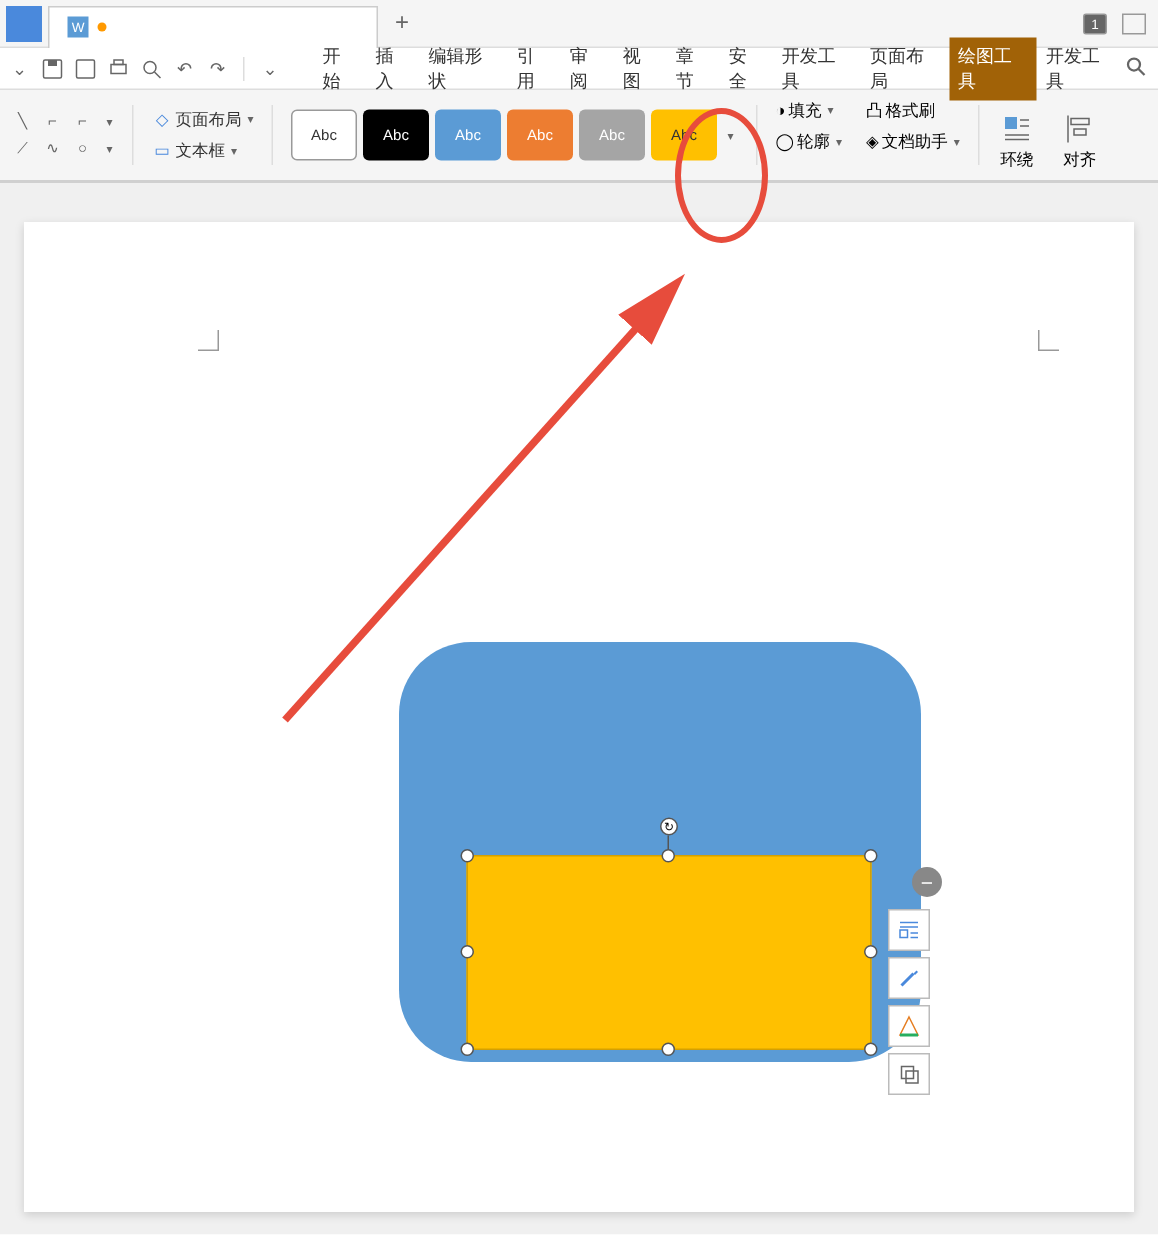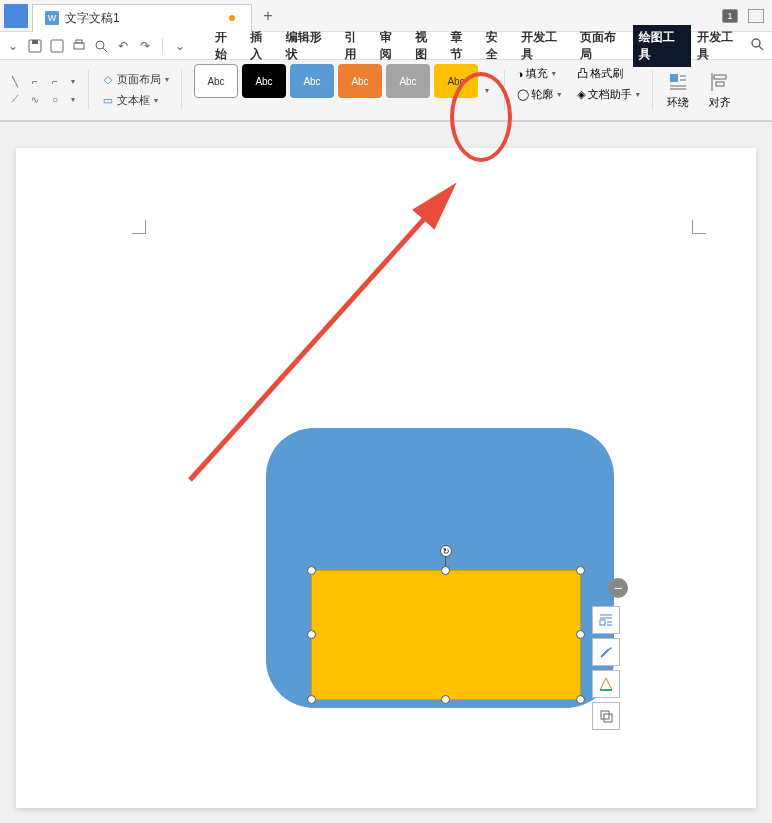--- a/index.html
+++ b/index.html
@@ -14,51 +14,51 @@
 .new-tab { width: 32px; display: flex; align-items: center; justify-content: center; color: #666; font-size: 16px; cursor: pointer; }
 .spacer { flex: 1; }
 .badge { width: 18px; height: 14px; background: #666; color: #fff; font-size: 9px; display: flex; align-items: center; justify-content: center; border-radius: 2px; margin-right: 6px; }
 .title-right { display: flex; align-items: center; gap: 4px; margin-right: 8px; }
 .title-right div { width: 16px; height: 14px; border: 1px solid #999; }
 
 .menu-bar { height: 28px; background: #fff; border-bottom: 1px solid #ddd; display: flex; align-items: center; font-size: 12px; }
 .menu-left { display: flex; align-items: center; gap: 4px; padding: 0 4px; }
 .menu-icon { width: 18px; height: 18px; display: flex; align-items: center; justify-content: center; color: #666; cursor: pointer; }
 .menu-divider { width: 1px; height: 16px; background: #ddd; margin: 0 4px; }
-.menu-items { display: flex; align-items: center; gap: 0; margin-left: 16px; font-weight: bold; }
+.menu-items { display: flex; align-items: center; gap: 0; margin-left: 16px; }
 .menu-item { padding: 4px 6px; cursor: pointer; color: #333; }
-.menu-item.active { background: #0f172a; color: #fff; }
+.menu-item.active { background: #a16207; color: #fff; }
 .menu-search { margin-left: auto; margin-right: 8px; color: #666; }
 
 .ribbon { height: 62px; background: #f5f5f5; border-bottom: 2px solid #d0d0d0; display: flex; align-items: stretch; padding: 4px 6px; gap: 8px; }
 .ribbon-group { display: flex; flex-direction: column; gap: 2px; justify-content: center; }
 .ribbon-divider { width: 1px; background: #ddd; margin: 6px 0; }
 
 .shape-tools { display: flex; gap: 2px; }
 .shape-btn { width: 18px; height: 16px; display: flex; align-items: center; justify-content: center; color: #666; font-size: 10px; }
 .more-btn { width: 14px; display: flex; align-items: center; justify-content: center; color: #666; font-size: 8px; }
 
 .edit-shape { display: flex; align-items: center; gap: 2px; font-size: 11px; color: #333; padding: 2px 4px; cursor: pointer; }
 .edit-shape .icon { width: 14px; height: 14px; display: flex; align-items: center; justify-content: center; color: #4a89dc; }
 
-.style-swatches { display: flex; gap: 4px; padding: 0 4px; }
+.style-swatches { display: flex; gap: 4px; align-items: center; padding: 0 4px; }
 .swatch { width: 44px; height: 34px; border-radius: 4px; display: flex; align-items: center; justify-content: center; font-size: 10px; cursor: pointer; }
 .swatch.s0 { background: #fff; border: 1px solid #999; color: #333; }
 .swatch.s1 { background: #000; color: #fff; }
 .swatch.s2 { background: #5b9bd5; color: #fff; }
 .swatch.s3 { background: #ed7d31; color: #fff; }
 .swatch.s4 { background: #a5a5a5; color: #fff; }
 .swatch.s5 { background: #ffc000; color: #333; }
 .swatch-more { width: 10px; display: flex; align-items: center; justify-content: center; color: #666; font-size: 8px; }
 
 .ribbon-right { display: flex; flex-direction: column; gap: 2px; font-size: 11px; }
 .ribbon-btn { display: flex; align-items: center; gap: 2px; padding: 2px 4px; cursor: pointer; }
 .dd { font-size: 8px; margin-left: 2px; color: #666; }
 
-.ribbon-tall { display: flex; flex-direction: column; align-items: center; justify-content: center; gap: 2px; font-size: 11px; padding: 2px 6px; cursor: pointer; }
+.ribbon-tall { display: flex; flex-direction: column; align-items: center; justify-content: flex-end; gap: 2px; font-size: 11px; padding: 2px 6px; cursor: pointer; }
 .ribbon-tall .big-icon { width: 22px; height: 22px; display: flex; align-items: center; justify-content: center; }
 
 .canvas-area { position: relative; background: #f0f0f0; height: calc(823px - 122px); padding-top: 10px; }
 .page { position: relative; background: #fff; margin: 16px auto 0 auto; width: 740px; height: 660px; box-shadow: 0 2px 6px rgba(0,0,0,0.15); }
 .corner { position: absolute; width: 14px; height: 14px; border: 1px solid #999; }
 .corner.tl { top: 72px; left: 116px; border-right: none; border-bottom: none; transform: rotate(180deg); }
 .corner.tr { top: 72px; right: 50px; border-left: none; border-bottom: none; transform: rotate(180deg); }
 
 .annotation { position: absolute; top: 0; left: 0; pointer-events: none; z-index: 10; }
 .red-circle { position: absolute; width: 62px; height: 90px; border: 4px solid #e74c3c; border-radius: 50%; top: 72px; left: 450px; }
@@ -77,21 +77,20 @@
 .float-btn { width: 28px; height: 28px; background: #fff; border: 1px solid #bbb; display: flex; align-items: center; justify-content: center; font-size: 14px; cursor: pointer; }
 .minus-btn { width: 20px; height: 20px; background: #888; border-radius: 50%; color: #fff; display: flex; align-items: center; justify-content: center; font-size: 14px; margin-left: 16px; margin-bottom: 4px; }
 </style>
 </head>
 <body>
 
 <div class="title-bar">
   <div class="app-icon"></div>
   <div class="tab">
     <div class="tab-icon">W</div>
-    <div class="tab-title">文字文稿1</div>
     <div class="tab-dot"></div>
   </div>
   <div class="new-tab">+</div>
   <div class="spacer"></div>
   <div class="title-right">
     <div class="badge">1</div>
     <div></div>
   </div>
 </div>
 

